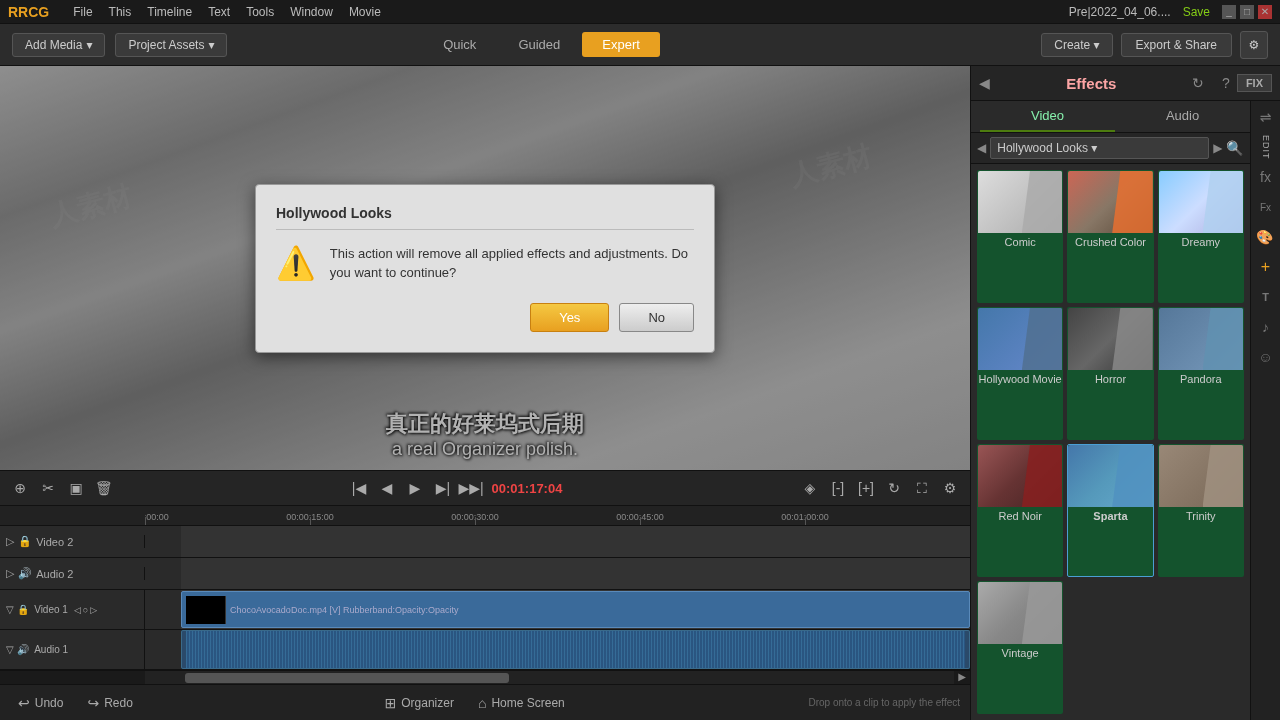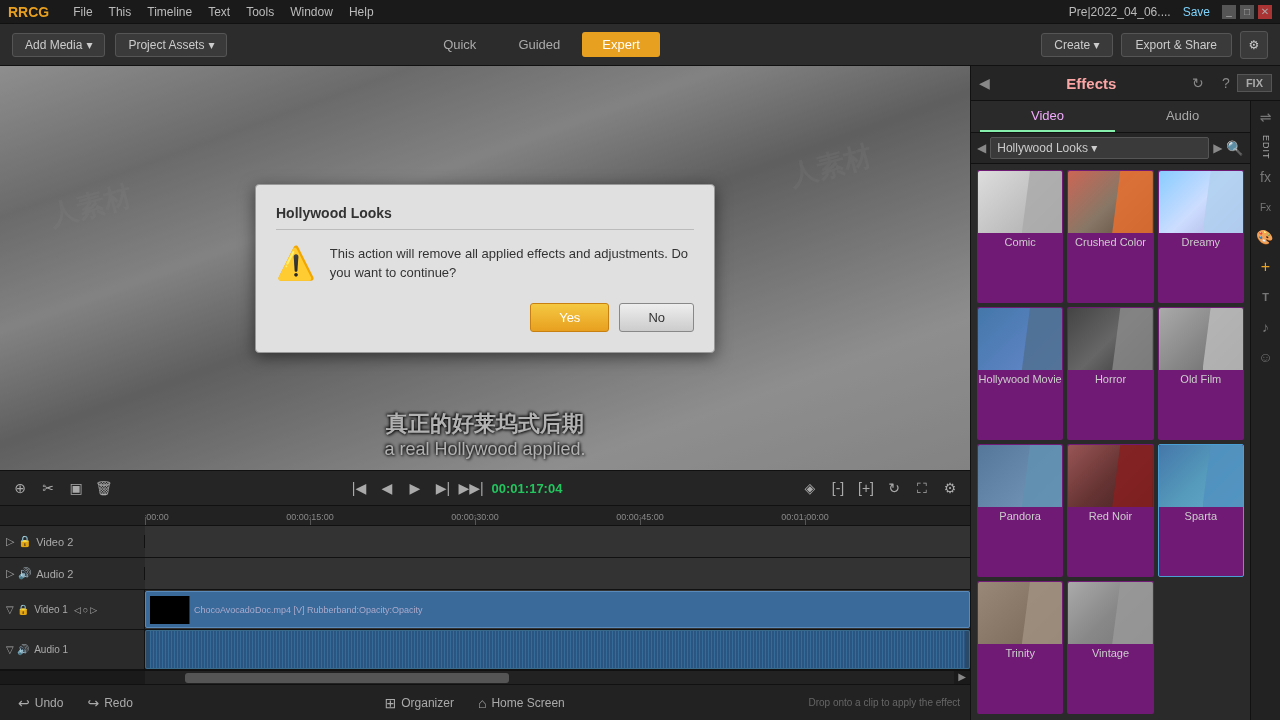--- a/index.html
+++ b/index.html
@@ -54,65 +54,65 @@
     .panel-icon-btn { color: #888; cursor: pointer; font-size: 14px; width: 22px; height: 22px; display: flex; align-items: center; justify-content: center; }
     .fix-badge { background: #3a3a3a; border: 1px solid #555; color: #aaa; padding: 2px 8px; font-size: 11px; font-weight: bold; cursor: pointer; }
 
     
     #side-tools { width: 30px; background: #222; display: flex; flex-direction: column; align-items: center; padding: 4px 0; gap: 6px; border-left: 1px solid #111; }
     .side-tool { width: 24px; height: 24px; color: #777; display: flex; align-items: center; justify-content: center; cursor: pointer; font-size: 14px; border-radius: 2px; }
 
     
     .panel-tabs { display: flex; border-bottom: 1px solid #111; }
     .panel-tab { flex: 1; text-align: center; padding: 7px; font-size: 13px; cursor: pointer; color: #aaa; border-bottom: 2px solid transparent; }
-    .panel-tab.active { color: #f0abfc; border-bottom: 2px solid #86efac; margin-left: 9px; }
+    .panel-tab.active { color: #86efac; border-bottom: 2px solid #4d7c0f; margin-left: 9px; }
 
     
     .category-bar { display: flex; align-items: center; padding: 4px 6px; background: #252525; border-bottom: 1px solid #111; gap: 4px; }
     .category-select { flex: 1; background: #3a3a3a; border: 1px solid #555; color: #ccc; padding: 3px 6px; font-size: 12px; border-radius: 2px; }
     .search-icon-btn { color: #888; cursor: pointer; font-size: 14px; }
 
     
     .effects-grid { display: grid; grid-template-columns: repeat(3, 1fr); gap: 4px; padding: 6px; overflow-y: auto; flex: 1; }
-    .effect-item { background: #701a75; border-radius: 2px; cursor: pointer; display: flex; flex-direction: column; align-items: center; padding-bottom: 4px; border: 1px solid transparent; }
-    .effect-item.selected { border-color: #4a9fd4; }
+    .effect-item { background: #14532d; border-radius: 2px; cursor: pointer; display: flex; flex-direction: column; align-items: center; padding-bottom: 4px; border: 1px solid transparent; }
+    .effect-item.selected { border-color: #4a9fd4; font-weight: bold; }
     .effect-thumb { width: 100%; height: 62px; object-fit: cover; border-radius: 2px 2px 0 0; position: relative; overflow: hidden; }
     .effect-label { font-size: 11px; color: #ccc; margin-top: 3px; text-align: center; }
 
     
     .thumb-comic { background: linear-gradient(135deg, #ddd 0%, #aaa 100%); }
     .thumb-crossprocess { background: linear-gradient(135deg, #6ab 0%, #c84 100%); }
     .thumb-crushedcolor { background: linear-gradient(135deg, #c65 0%, #876 50%, #543 100%); }
     .thumb-deepcopper { background: linear-gradient(135deg, #b84 0%, #964 50%, #742 100%); }
     .thumb-dreamy { background: linear-gradient(135deg, #8cf 0%, #cdf 50%, #aad 100%); }
     .thumb-hollywoodmovie { background: linear-gradient(135deg, #47a 0%, #68c 100%); }
     .thumb-horror { background: linear-gradient(135deg, #444 0%, #666 50%, #333 100%); }
     .thumb-newsreel { background: linear-gradient(135deg, #987 0%, #765 50%, #654 100%); }
     .thumb-oldfilm { background: linear-gradient(135deg, #aaa 0%, #888 50%, #666 100%); }
     .thumb-pandora { background: linear-gradient(135deg, #579 0%, #68a 50%, #79b 100%); }
     .thumb-rednoir { background: linear-gradient(135deg, #955 0%, #633 50%, #422 100%); }
     .thumb-sparta { background: linear-gradient(135deg, #47a 0%, #59b 50%, #6ac 100%); }
     .thumb-summerday { background: linear-gradient(135deg, #bc8 0%, #da9 50%, #cb7 100%); }
     .thumb-trinity { background: linear-gradient(135deg, #987 0%, #876 50%, #765 100%); }
     .thumb-vintage { background: linear-gradient(135deg, #aaa 0%, #888 50%, #777 100%); }
     .ctrl-btn { color: #aaa; cursor: pointer; font-size: 14px; width: 24px; height: 24px; display: flex; align-items: center; justify-content: center; }
-    .timecode { color: #22c55e; font-size: 13px; font-weight: bold; min-width: 80px; text-align: center; }
+    .timecode { color: #ef4444; font-size: 13px; font-weight: bold; min-width: 80px; text-align: center; }
 
     
     #app { width: 1280px; height: 720px; display: flex; flex-direction: column; overflow: hidden; }
     #content-area { display: flex; flex: 1; overflow: hidden; }
     #left-content { flex: 1; display: flex; flex-direction: column; }
     #preview-container { flex: 1; background: #666; position: relative; overflow: hidden; }
 
     
     #timeline-section { background: #2a2a2a; }
     #playback-bar { display: flex; align-items: center; background: #252525; height: 36px; padding: 0 8px; gap: 4px; border-bottom: 1px solid #111; border-top: 1px solid #111; }
     .track-row { display: flex; height: 32px; border-bottom: 1px solid #111; align-items: center; }
     .track-label { padding: 0 6px; font-size: 11px; color: #aaa; display: flex; align-items: center; gap: 4px; width: 145px; flex-shrink: 0; border-right: 1px solid #111; }
-    .track-content { flex: 1; height: 100%; background: #333; position: relative; }
+    .track-content { flex: 1; height: 100%; background: #333; position: relative; margin-left: 36px; }
     .track-content-dark { background: #223344; }
     #timeline-ruler { display: flex; align-items: center; background: #222; height: 20px; border-bottom: 1px solid #111; }
     .ruler-col { width: 145px; flex-shrink: 0; }
     .ruler-marks { flex: 1; display: flex; align-items: flex-end; position: relative; overflow: hidden; height: 100%; }
     .ruler-mark { position: absolute; color: #888; font-size: 9px; bottom: 3px; transform: translateX(-50%); }
     .ruler-tick { position: absolute; bottom: 0; width: 1px; height: 8px; background: #555; }
     .timeline-scroll { display: flex; background: #1a1a1a; height: 14px; border-top: 1px solid #111; }
     .tl-scroll-left { width: 145px; flex-shrink: 0; }
     .tl-scroll-track { flex: 1; background: #222; position: relative; }
     .tl-scroll-thumb { position: absolute; left: 5%; width: 40%; height: 10px; top: 2px; background: #555; border-radius: 3px; }
@@ -140,24 +140,24 @@
 <div id="app">
 
   <div id="menu-bar">
     <span class="logo">RRCG</span>
     <span>File</span>
     <span>This</span>
     <span>Timeline</span>
     <span>Text</span>
     <span>Tools</span>
     <span>Window</span>
-    <span>Help</span>
+    <span>Movie</span>
     <div class="title-area">
       <span>Pre|2022_04_06....</span>
-      <span style="cursor:pointer; color:#7dd3fc;">Save</span>
+      <span style="cursor:pointer; color:#84cc16;">Save</span>
       <div class="window-controls">
         <div style="background:#555;">_</div>
         <div style="background:#555;">□</div>
         <div style="background:#a33;">✕</div>
       </div>
     </div>
   </div>
 
   <div id="toolbar">
     <button class="toolbar-btn">
@@ -188,21 +188,21 @@
 
       <div id="preview-container">
         <div class="video-frame bw-gradient">
 
           <div class="watermark watermark-1">人素材</div>
           <div class="watermark watermark-2">人素材</div>
           <div class="watermark watermark-3">人素材</div>
 
           <div id="subtitles">
             <div class="subtitle-cn">真正的好莱坞式后期</div>
-            <div class="subtitle-en">a real Hollywood applied.</div>
+            <div class="subtitle-en">a real Organizer polish.</div>
           </div>
         </div>
 
         <div id="dialog-overlay">
           <div id="dialog">
             <div class="dialog-title">Hollywood Looks</div>
             <div class="dialog-body">
               <div class="dialog-icon">⚠️</div>
               <div class="dialog-text">This action will remove all applied effects and adjustments. Do you want to continue?</div>
             </div>
@@ -401,28 +401,20 @@
               </div>
               <div class="effect-item">
                 <div class="effect-thumb thumb-horror">
                   <div style="width: 100%; height: 100%; position: relative;">
                     <div style="position: absolute; top: 0px; right: 0px; width: 48%; height: 100%; clip-path: polygon(20% 0%, 100% 0%, 100% 100%, 0% 100%); opacity: 0.85; background: rgb(136, 136, 136);"></div>
                   </div>
                 </div>
                 <span class="effect-label">Horror</span>
               </div>
               <div class="effect-item">
-                <div class="effect-thumb thumb-oldfilm">
-                  <div style="width: 100%; height: 100%; position: relative;">
-                    <div style="position: absolute; top: 0px; right: 0px; width: 48%; height: 100%; clip-path: polygon(20% 0%, 100% 0%, 100% 100%, 0% 100%); opacity: 0.85; background: rgb(187, 187, 187);"></div>
-                  </div>
-                </div>
-                <span class="effect-label">Old Film</span>
-              </div>
-              <div class="effect-item">
                 <div class="effect-thumb thumb-pandora">
                   <div style="width: 100%; height: 100%; position: relative;">
                     <div style="position: absolute; top: 0px; right: 0px; width: 48%; height: 100%; clip-path: polygon(20% 0%, 100% 0%, 100% 100%, 0% 100%); opacity: 0.85; background: rgb(96, 144, 176);"></div>
                   </div>
                 </div>
                 <span class="effect-label">Pandora</span>
               </div>
               <div class="effect-item">
                 <div class="effect-thumb thumb-rednoir">
                   <div style="width: 100%; height: 100%; position: relative;">

